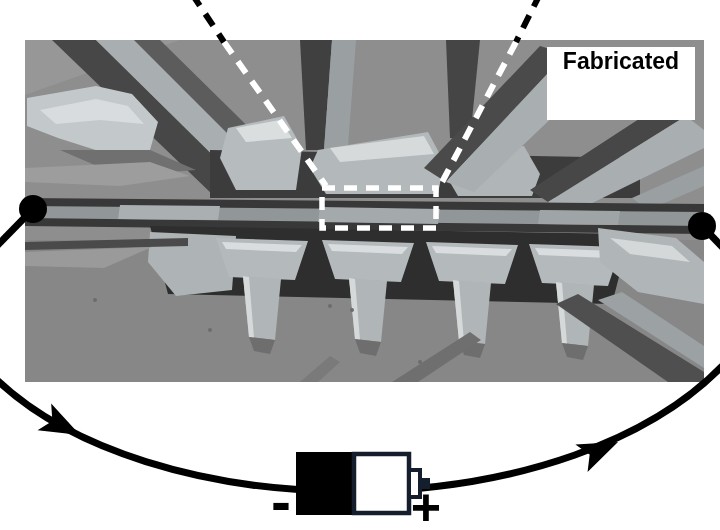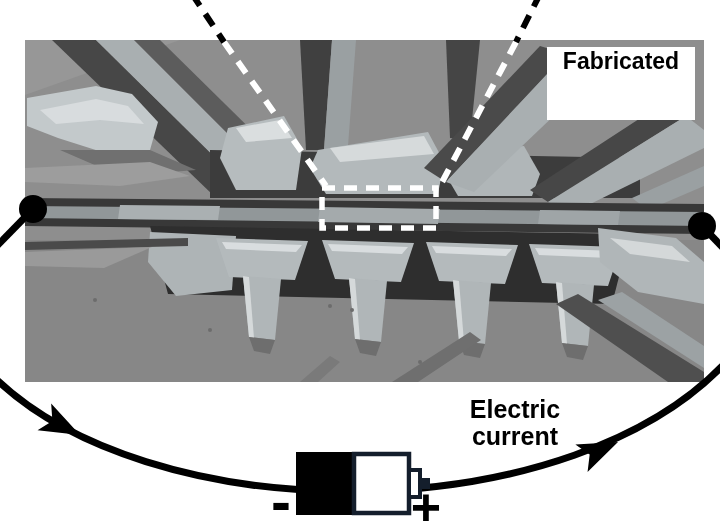--- a/index.html
+++ b/index.html
@@ -9,21 +9,21 @@
   .stage{
     position:relative; width:720px; height:530px; overflow:hidden;
     background:var(--paper);
     font-family:"Liberation Sans","DejaVu Sans",sans-serif;
   }
   .stage svg{position:absolute; inset:0;}
   .lbl{position:absolute; color:var(--ink); font-weight:bold; text-align:center;}
   .device-label{
     left:547px; top:47px; width:148px; height:73px;
     background:var(--highlight);
-    display:flex; flex-direction:column; justify-content:space-between;
+    display:flex; justify-content:center;
     font-size:23px; line-height:28px; z-index:5;
   }
   .current-label{
     left:448px; top:396px; width:134px;
     font-size:25px; line-height:27px; z-index:5;
   }
   .batt-sign{z-index:6; font-weight:bold;}
   .neg{left:262px; top:472px; width:38px; font-size:60px; line-height:60px;}
   .pos{left:403px; top:481px; width:46px; font-size:52px; line-height:52px;}
 </style>
@@ -158,20 +158,19 @@
         <rect x="409" y="470" width="11" height="27" fill="#ffffff" style="stroke:var(--battery_outline)" stroke-width="4"></rect>
       </g>
     </g>
   </svg>
 
   <div class="lbl device-label">
     <span>Fabricated</span>
   </div>
 
   <div class="lbl current-label">
-    <span>Electric</span><br>
-    <span>current</span>
+    <br>
   </div>
 
   <div class="lbl batt-sign neg">-</div>
   <div class="lbl batt-sign pos">+</div>
 
 </div>
 
 </body></html>

